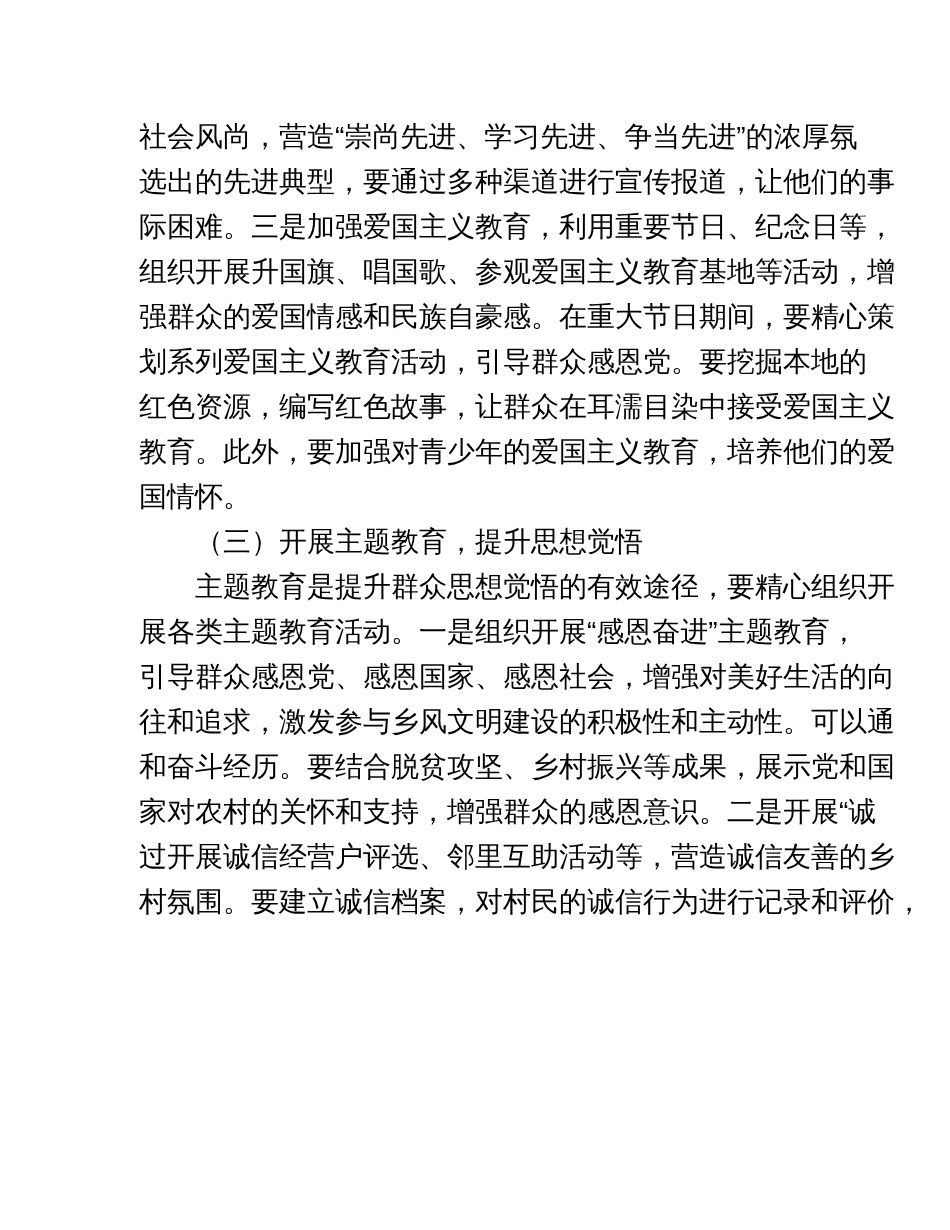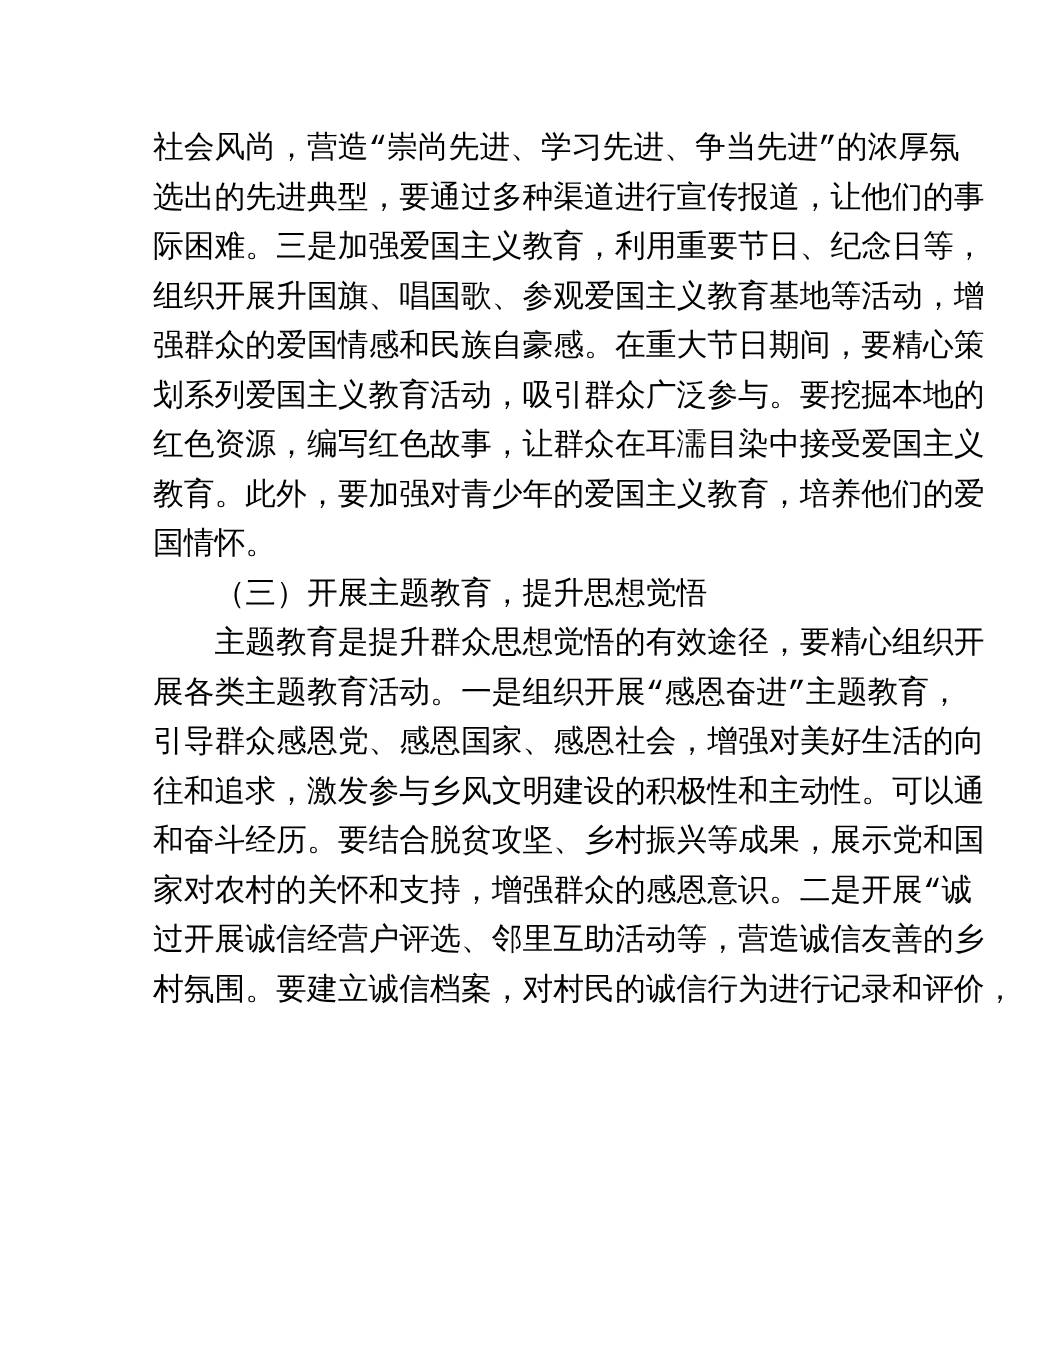--- a/index.html
+++ b/index.html
@@ -6,21 +6,21 @@
     margin: 0;
     padding: 0;
     background: #ffffff;
   }
   .page {
     position: relative;
     width: 950px;
     height: 1230px;
     background: #ffffff;
     overflow: hidden;
-    font-family: Liberation Mono, monospace;
+    font-family: Liberation Sans, sans-serif;
     color: #000000;
   }
   .text-block {
     position: absolute;
     left: 139px;
     top: 114px;
     width: 762px;
   }
   .line {
     font-size: 28px;
@@ -37,21 +37,21 @@
 </head>
 <body>
 
 <div class="page">
   <div class="text-block">
     <div class="line">社会风尚，营造“崇尚先进、学习先进、争当先进”的浓厚氛</div>
     <div class="line">选出的先进典型，要通过多种渠道进行宣传报道，让他们的事</div>
     <div class="line">际困难。三是加强爱国主义教育，利用重要节日、纪念日等，</div>
     <div class="line">组织开展升国旗、唱国歌、参观爱国主义教育基地等活动，增</div>
     <div class="line">强群众的爱国情感和民族自豪感。在重大节日期间，要精心策</div>
-    <div class="line">划系列爱国主义教育活动，吸引群众广泛参与。要挖掘本地的</div>
+    <div class="line">划系列爱国主义教育活动，引导群众感恩党。要挖掘本地的</div>
     <div class="line">红色资源，编写红色故事，让群众在耳濡目染中接受爱国主义</div>
     <div class="line">教育。此外，要加强对青少年的爱国主义教育，培养他们的爱</div>
     <div class="line">国情怀。</div>
     <div class="line indent">（三）开展主题教育，提升思想觉悟</div>
     <div class="line indent">主题教育是提升群众思想觉悟的有效途径，要精心组织开</div>
     <div class="line">展各类主题教育活动。一是组织开展“感恩奋进”主题教育，</div>
     <div class="line">引导群众感恩党、感恩国家、感恩社会，增强对美好生活的向</div>
     <div class="line">往和追求，激发参与乡风文明建设的积极性和主动性。可以通</div>
     <div class="line">和奋斗经历。要结合脱贫攻坚、乡村振兴等成果，展示党和国</div>
     <div class="line">家对农村的关怀和支持，增强群众的感恩意识。二是开展“诚</div>

